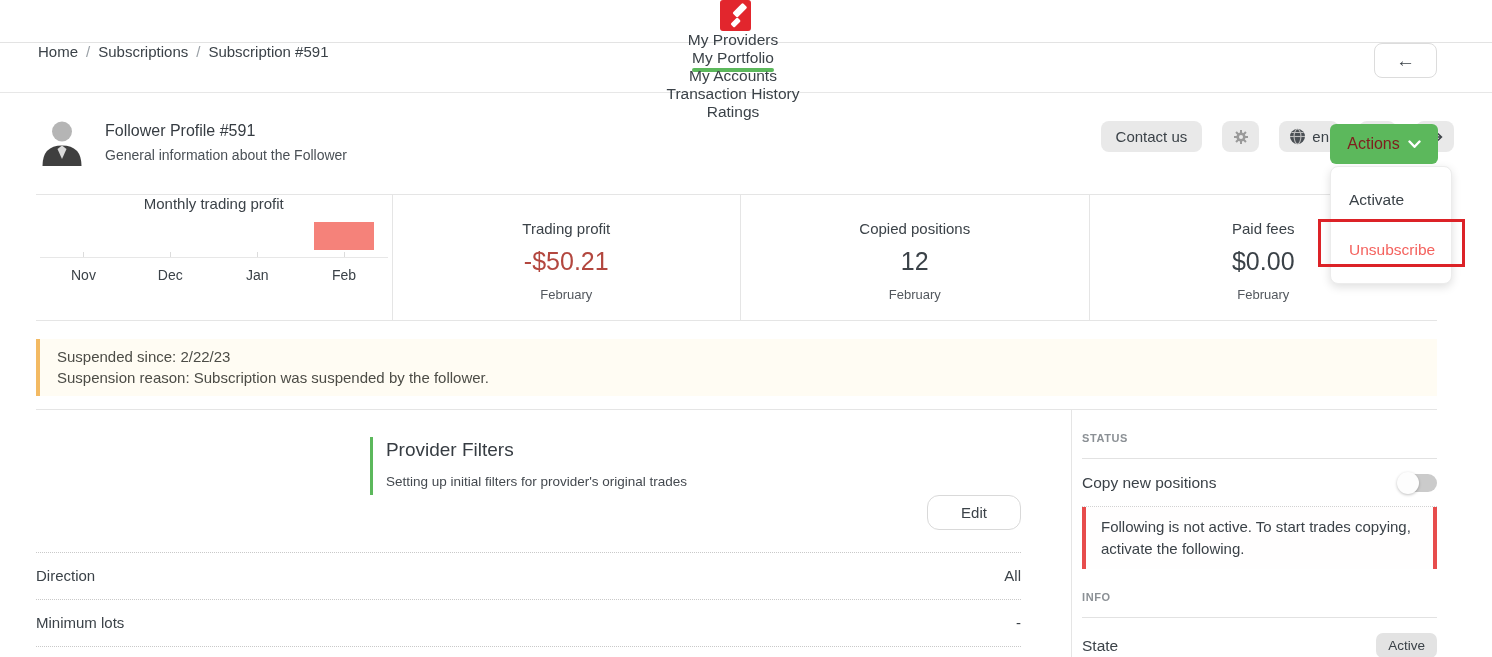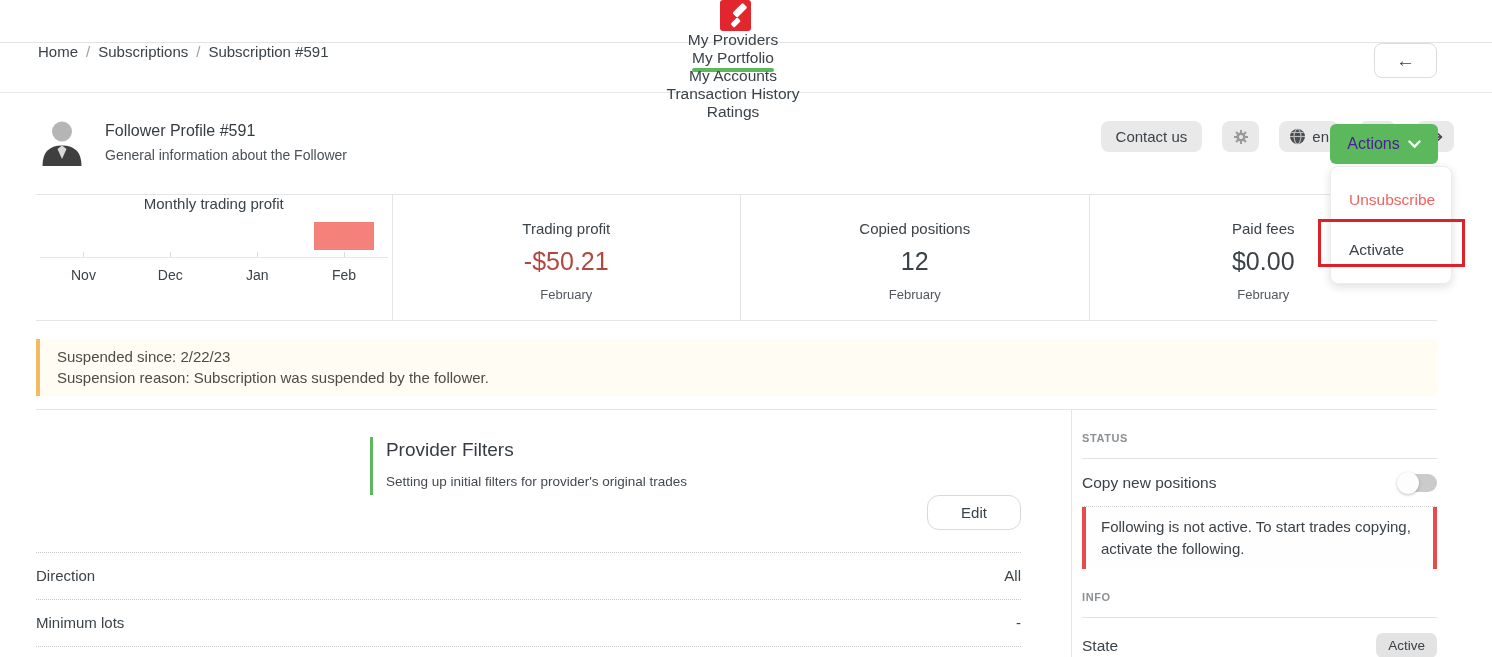--- a/index.html
+++ b/index.html
@@ -34,21 +34,21 @@
     display:flex; align-items:center; justify-content:center; cursor:pointer; }
 
   
   .profile-head { display:flex; align-items:center; padding:25px 55px 28px 38px; }
   .avatar { width:48px; height:48px; flex:0 0 auto; }
   .head-text { margin-left:19px; }
   .page-title { font-size:16px; font-weight:400; color:#363c42; margin-bottom:7px; }
   .page-subtitle { font-size:14px; color:#4a5056; }
 
   .actions-btn { position:absolute; top:124px; right:54px; width:108px; height:40px;
-    background:#5cb85c; color:#4c1d95; border:none; border-radius:6px; font-size:16px;
+    background:#5cb85c; color:#7f1d1d; border:none; border-radius:6px; font-size:16px;
     display:flex; align-items:center; justify-content:center; gap:8px; cursor:pointer;
     z-index:20; font-family:inherit; }
   .dropdown { position:absolute; top:166px; right:40px; width:122px; background:#fff;
     border:1px solid #ececec; border-radius:8px; box-shadow:0 3px 10px rgba(0,0,0,.13);
     z-index:19; padding:8px 0; }
   .dd-item { padding:16px 18px; font-size:15.5px; color:#3b4248; cursor:pointer; }
   .dd-item.danger { color:#f4625e; }
   .annotation-box { position:absolute; top:219px; right:27px; width:147px; height:48px;
     border:3px solid #dc2227; z-index:21; pointer-events:none; }
 
@@ -191,22 +191,22 @@
     </div>
   </div>
 
   <button class="actions-btn">
     <span>Actions</span>
     <svg width="13" height="9" viewBox="0 0 13 9">
       <path d="M1.5 1.5 L6.5 6.8 L11.5 1.5" fill="none" stroke="#ffffff" stroke-width="2.4" stroke-linecap="round" stroke-linejoin="round"></path>
     </svg>
   </button>
   <div class="dropdown">
+    <div class="dd-item">Activate</div>
     <div class="dd-item danger">Unsubscribe</div>
-    <div class="dd-item">Activate</div>
   </div>
   <div class="annotation-box"></div>
 
   <div class="stats">
     <div class="stat-col minichart">
       <div class="stat-title">Monthly trading profit</div>
       <div class="mc-plot" id="mc-plot">
           <div class="mc-tick" style="left: 12.5%;"></div>
           <div class="mc-tick" style="left: 37.5%;"></div>
           <div class="mc-tick" style="left: 62.5%;"></div>

